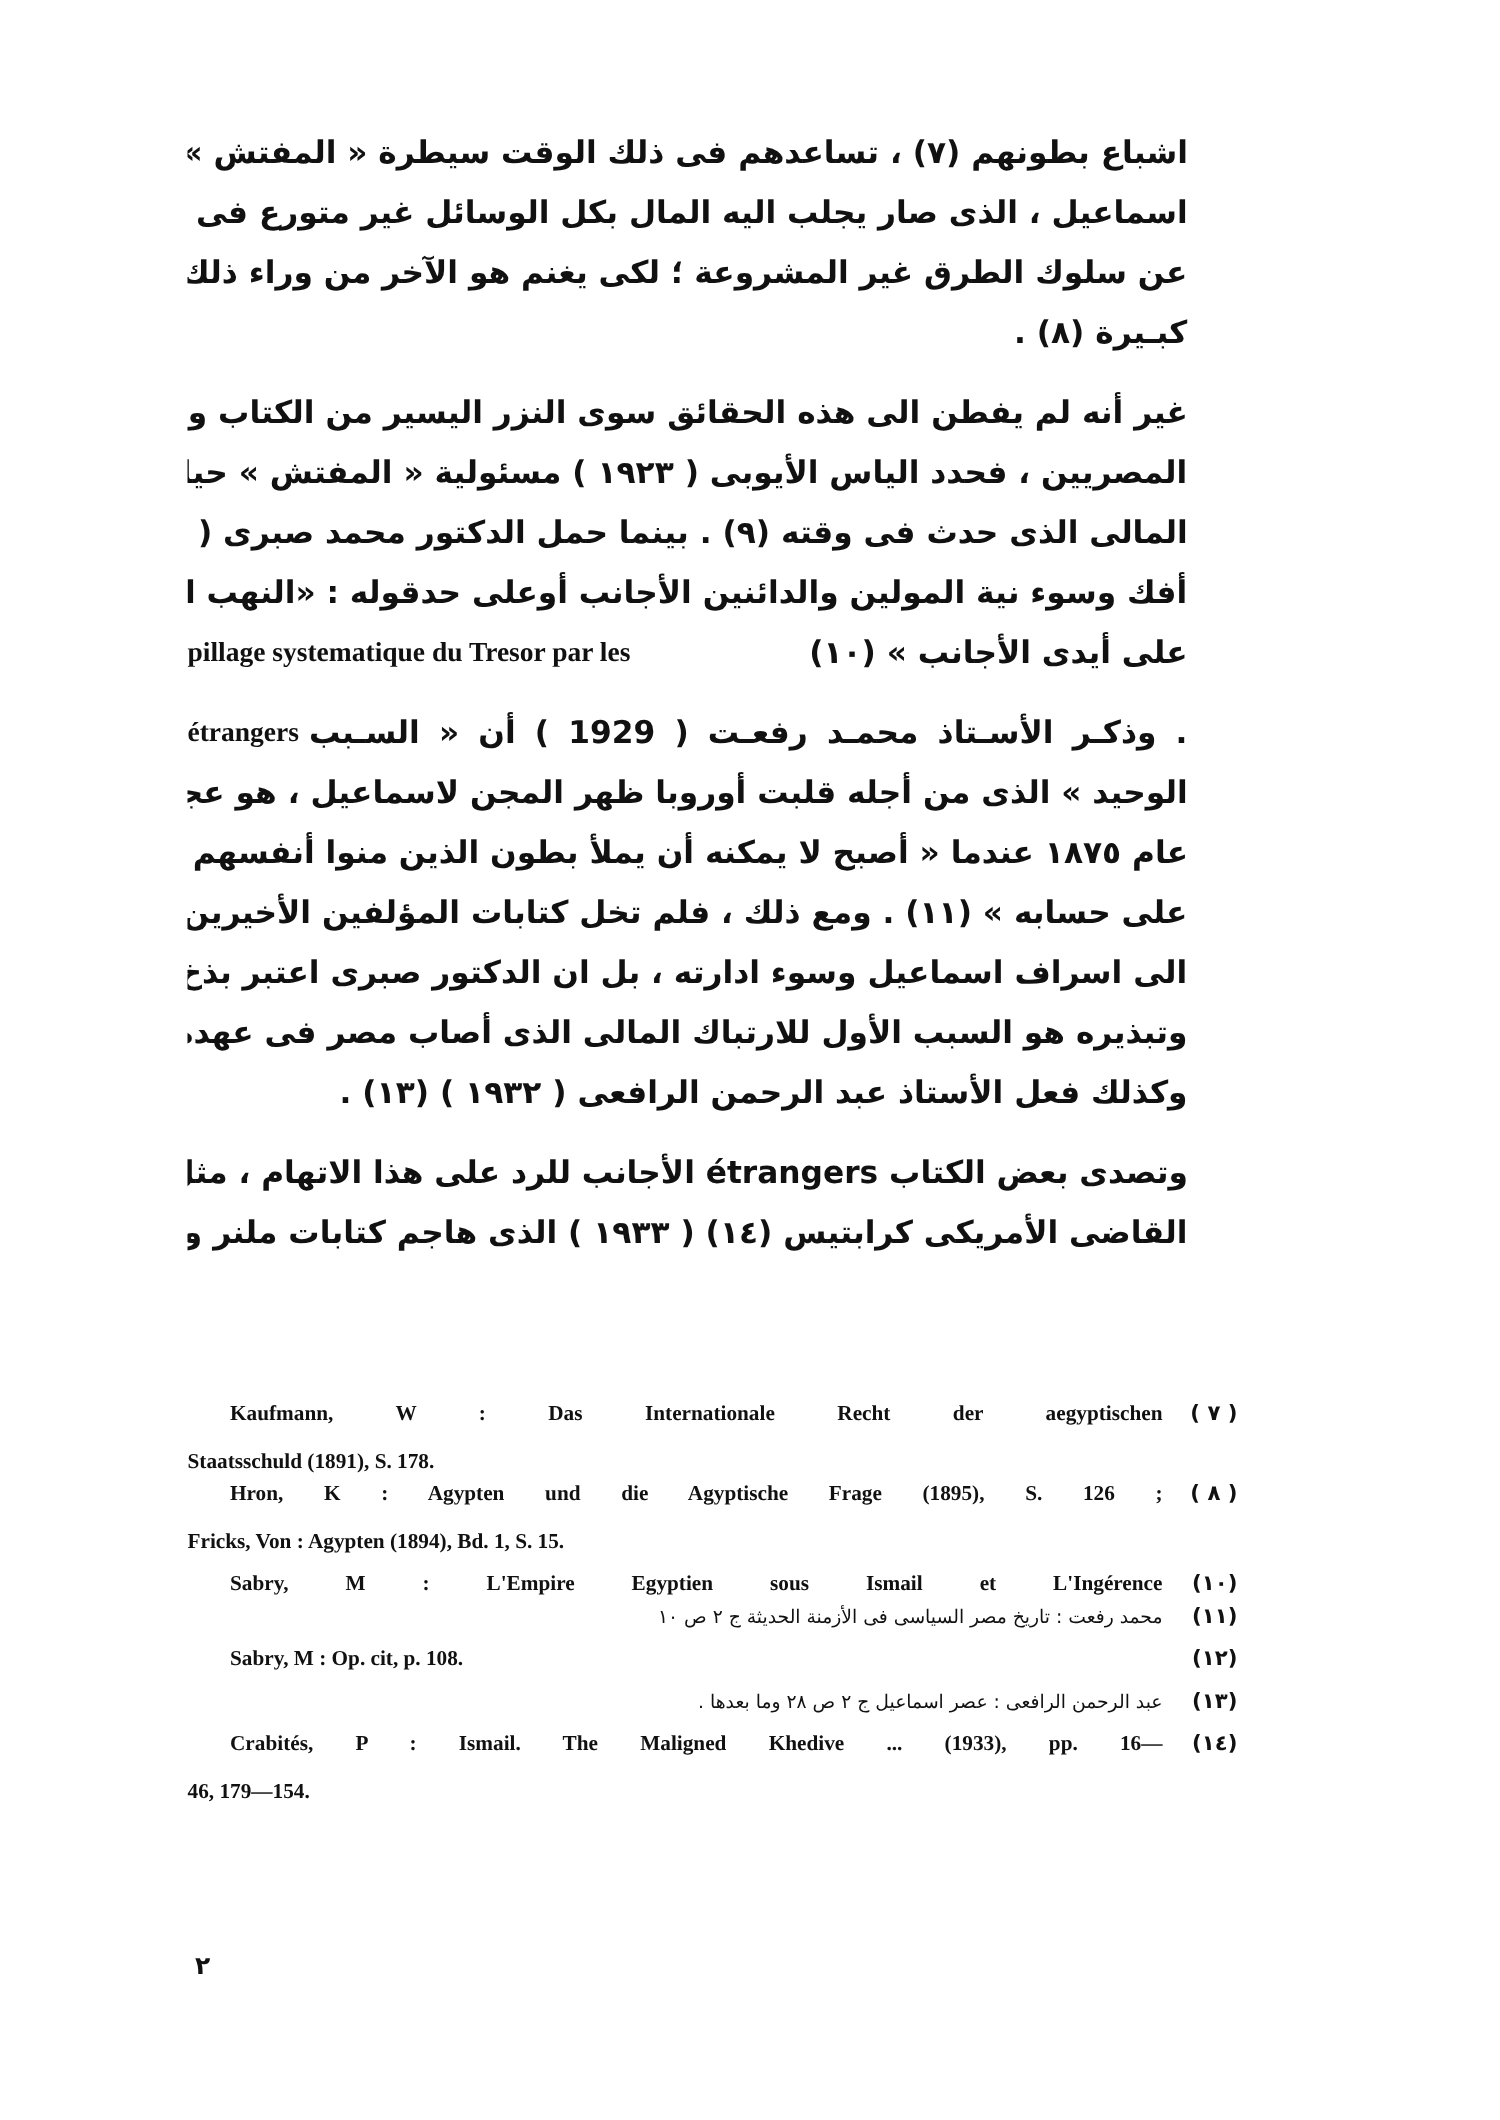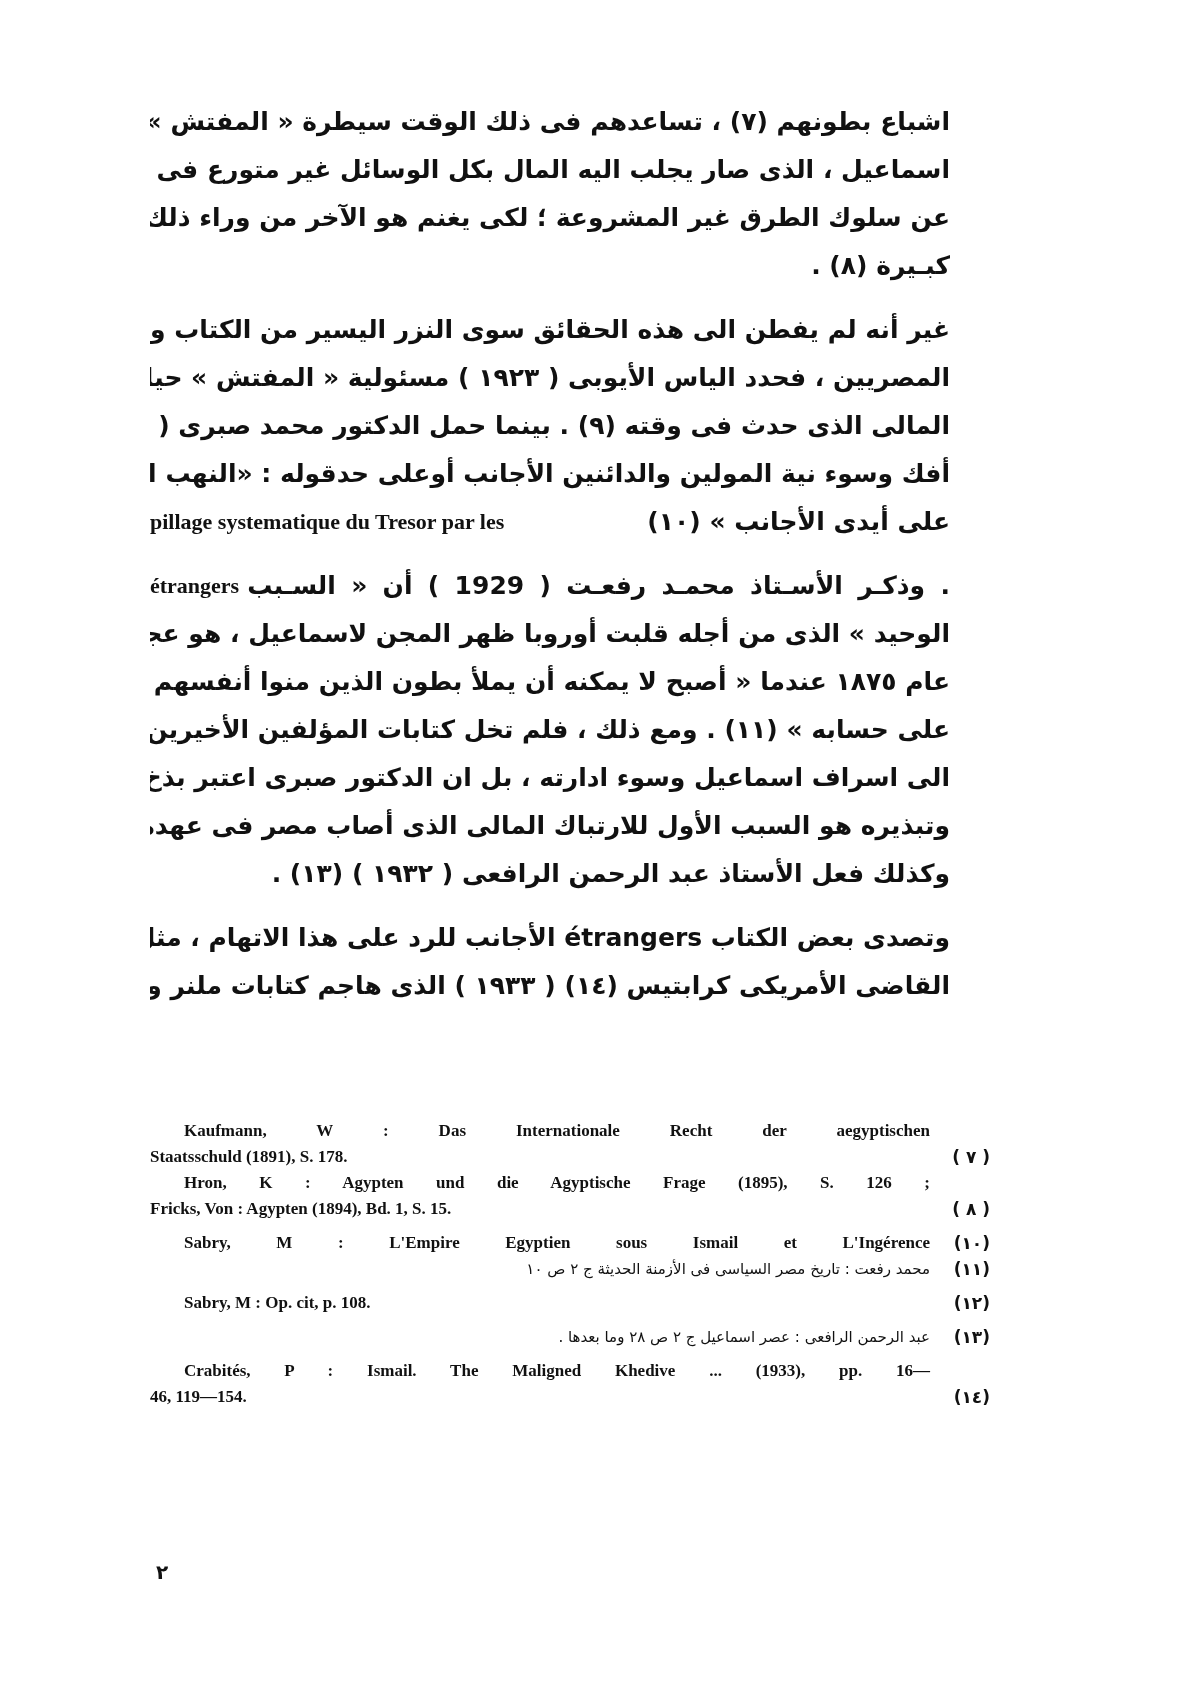--- a/index.html
+++ b/index.html
@@ -34,33 +34,33 @@
     .latin-inline {
       font-family: "Liberation Serif", serif;
       font-weight: bold;
       font-size: 22px;
       direction: ltr;
     }
     .footnotes {
       position: absolute; left: 150px; top: 1118px; width: 840px;
     }
     .fn {
-      display: flex; align-items: flex-end;
+      display: flex; align-items: flex-start;
       font-family: "Liberation Serif", serif;
       font-size: 17px; font-weight: bold;
       line-height: 26px;
     }
     .fn .body { flex: 1; }
     .fn .num {
       width: 60px; text-align: right;
       font-family: "DejaVu Sans", sans-serif; font-size: 17px;
       direction: rtl;
     }
     .fn .l1 { padding-left: 34px; display: block; text-align: justify; text-align-last: justify; }
-    .fn .l2 { display: block; padding-left: 0; }
+    .fn .l2 { display: block; padding-left: 0; margin-top: 12px; }
     .fn .arb {
       direction: rtl; text-align: right;
       font-family: "DejaVu Sans", sans-serif; font-weight: normal; font-size: 15px;
     }
     .gap { height: 8px; }
     .page-number {
       position: absolute; left: 156px; top: 1560px;
       font-family: "DejaVu Sans", sans-serif; font-weight: bold; font-size: 20px;
     }
   </style>
@@ -149,19 +149,19 @@
 
   <div class="fn">
     <div class="body arb">عبد الرحمن الرافعى : عصر اسماعيل ج ٢ ص ٢٨ وما بعدها .</div>
     <span class="num">(١٣)</span>
   </div>
   <div class="gap"></div>
 
   <div class="fn">
     <div class="body">
       <span class="l1">Crabités, P :  Ismail.  The Maligned Khedive ... (1933), pp. 16—</span>
-      <span class="l2">46, 119—154.</span>
+      <span class="l2">46, 179—154.</span>
     </div>
     <span class="num">(١٤)</span>
   </div>
 </div>
 
 <div class="page-number">٢</div>
 
 </body></html>

